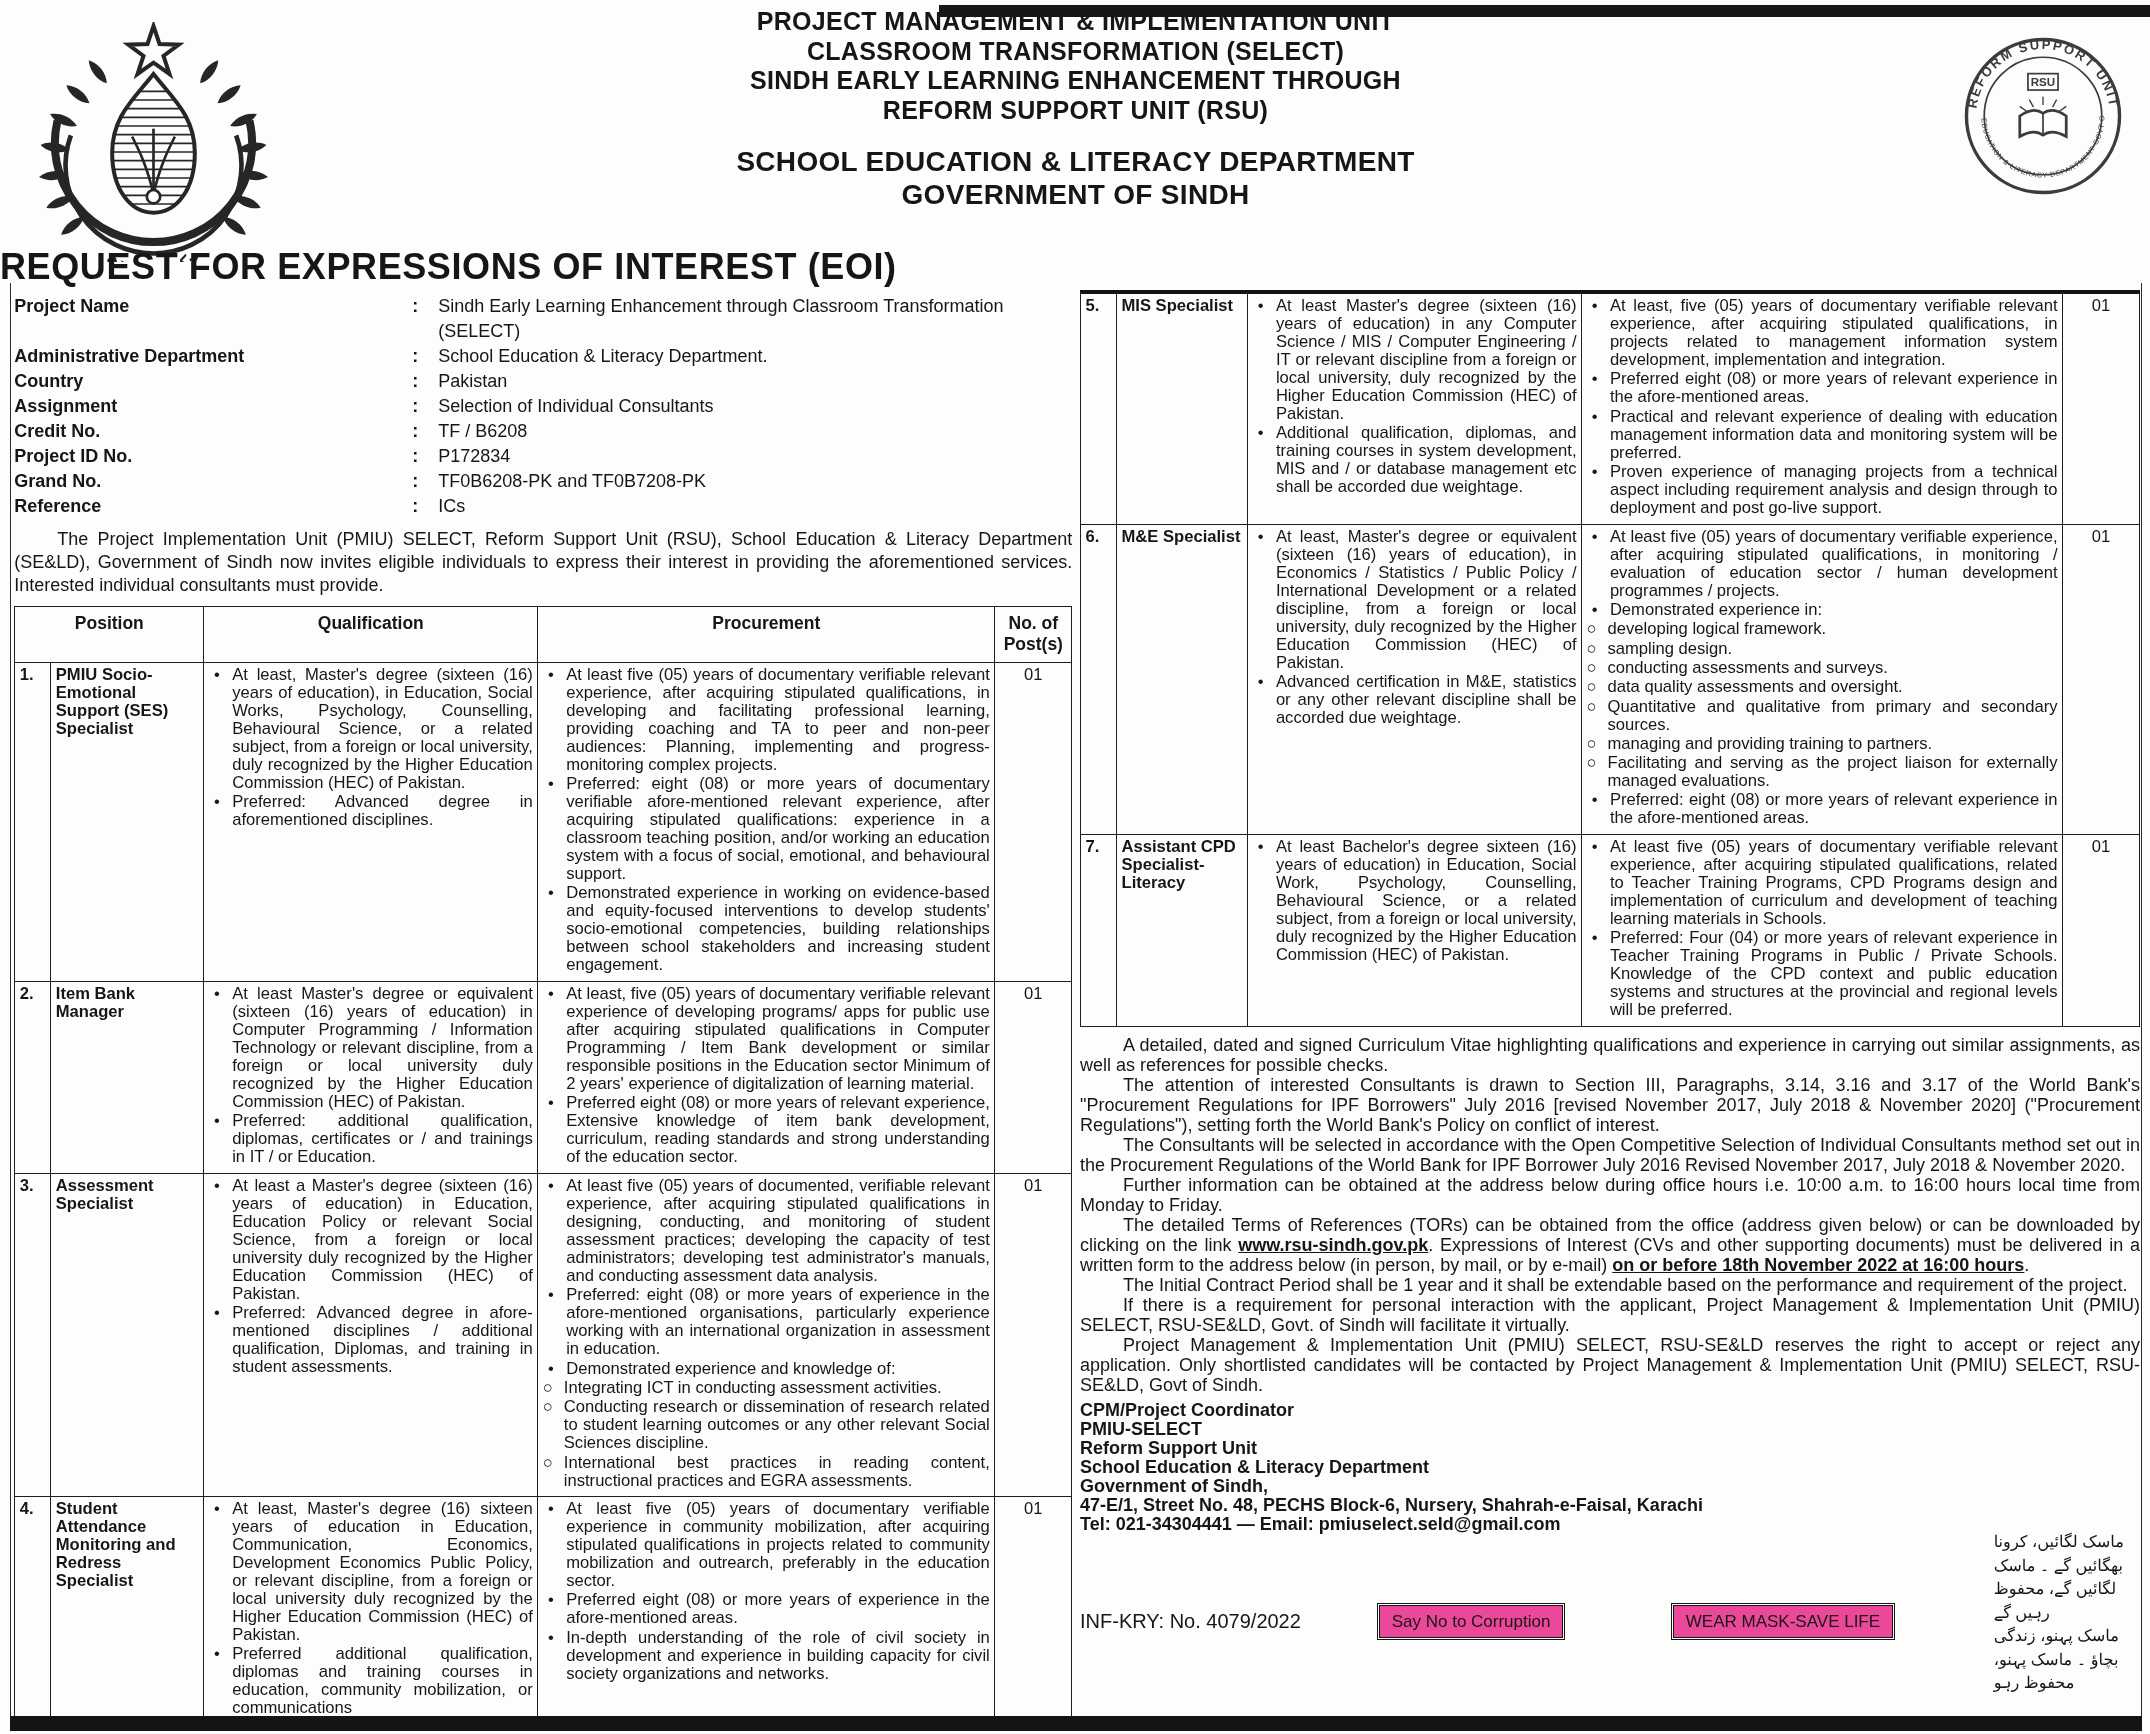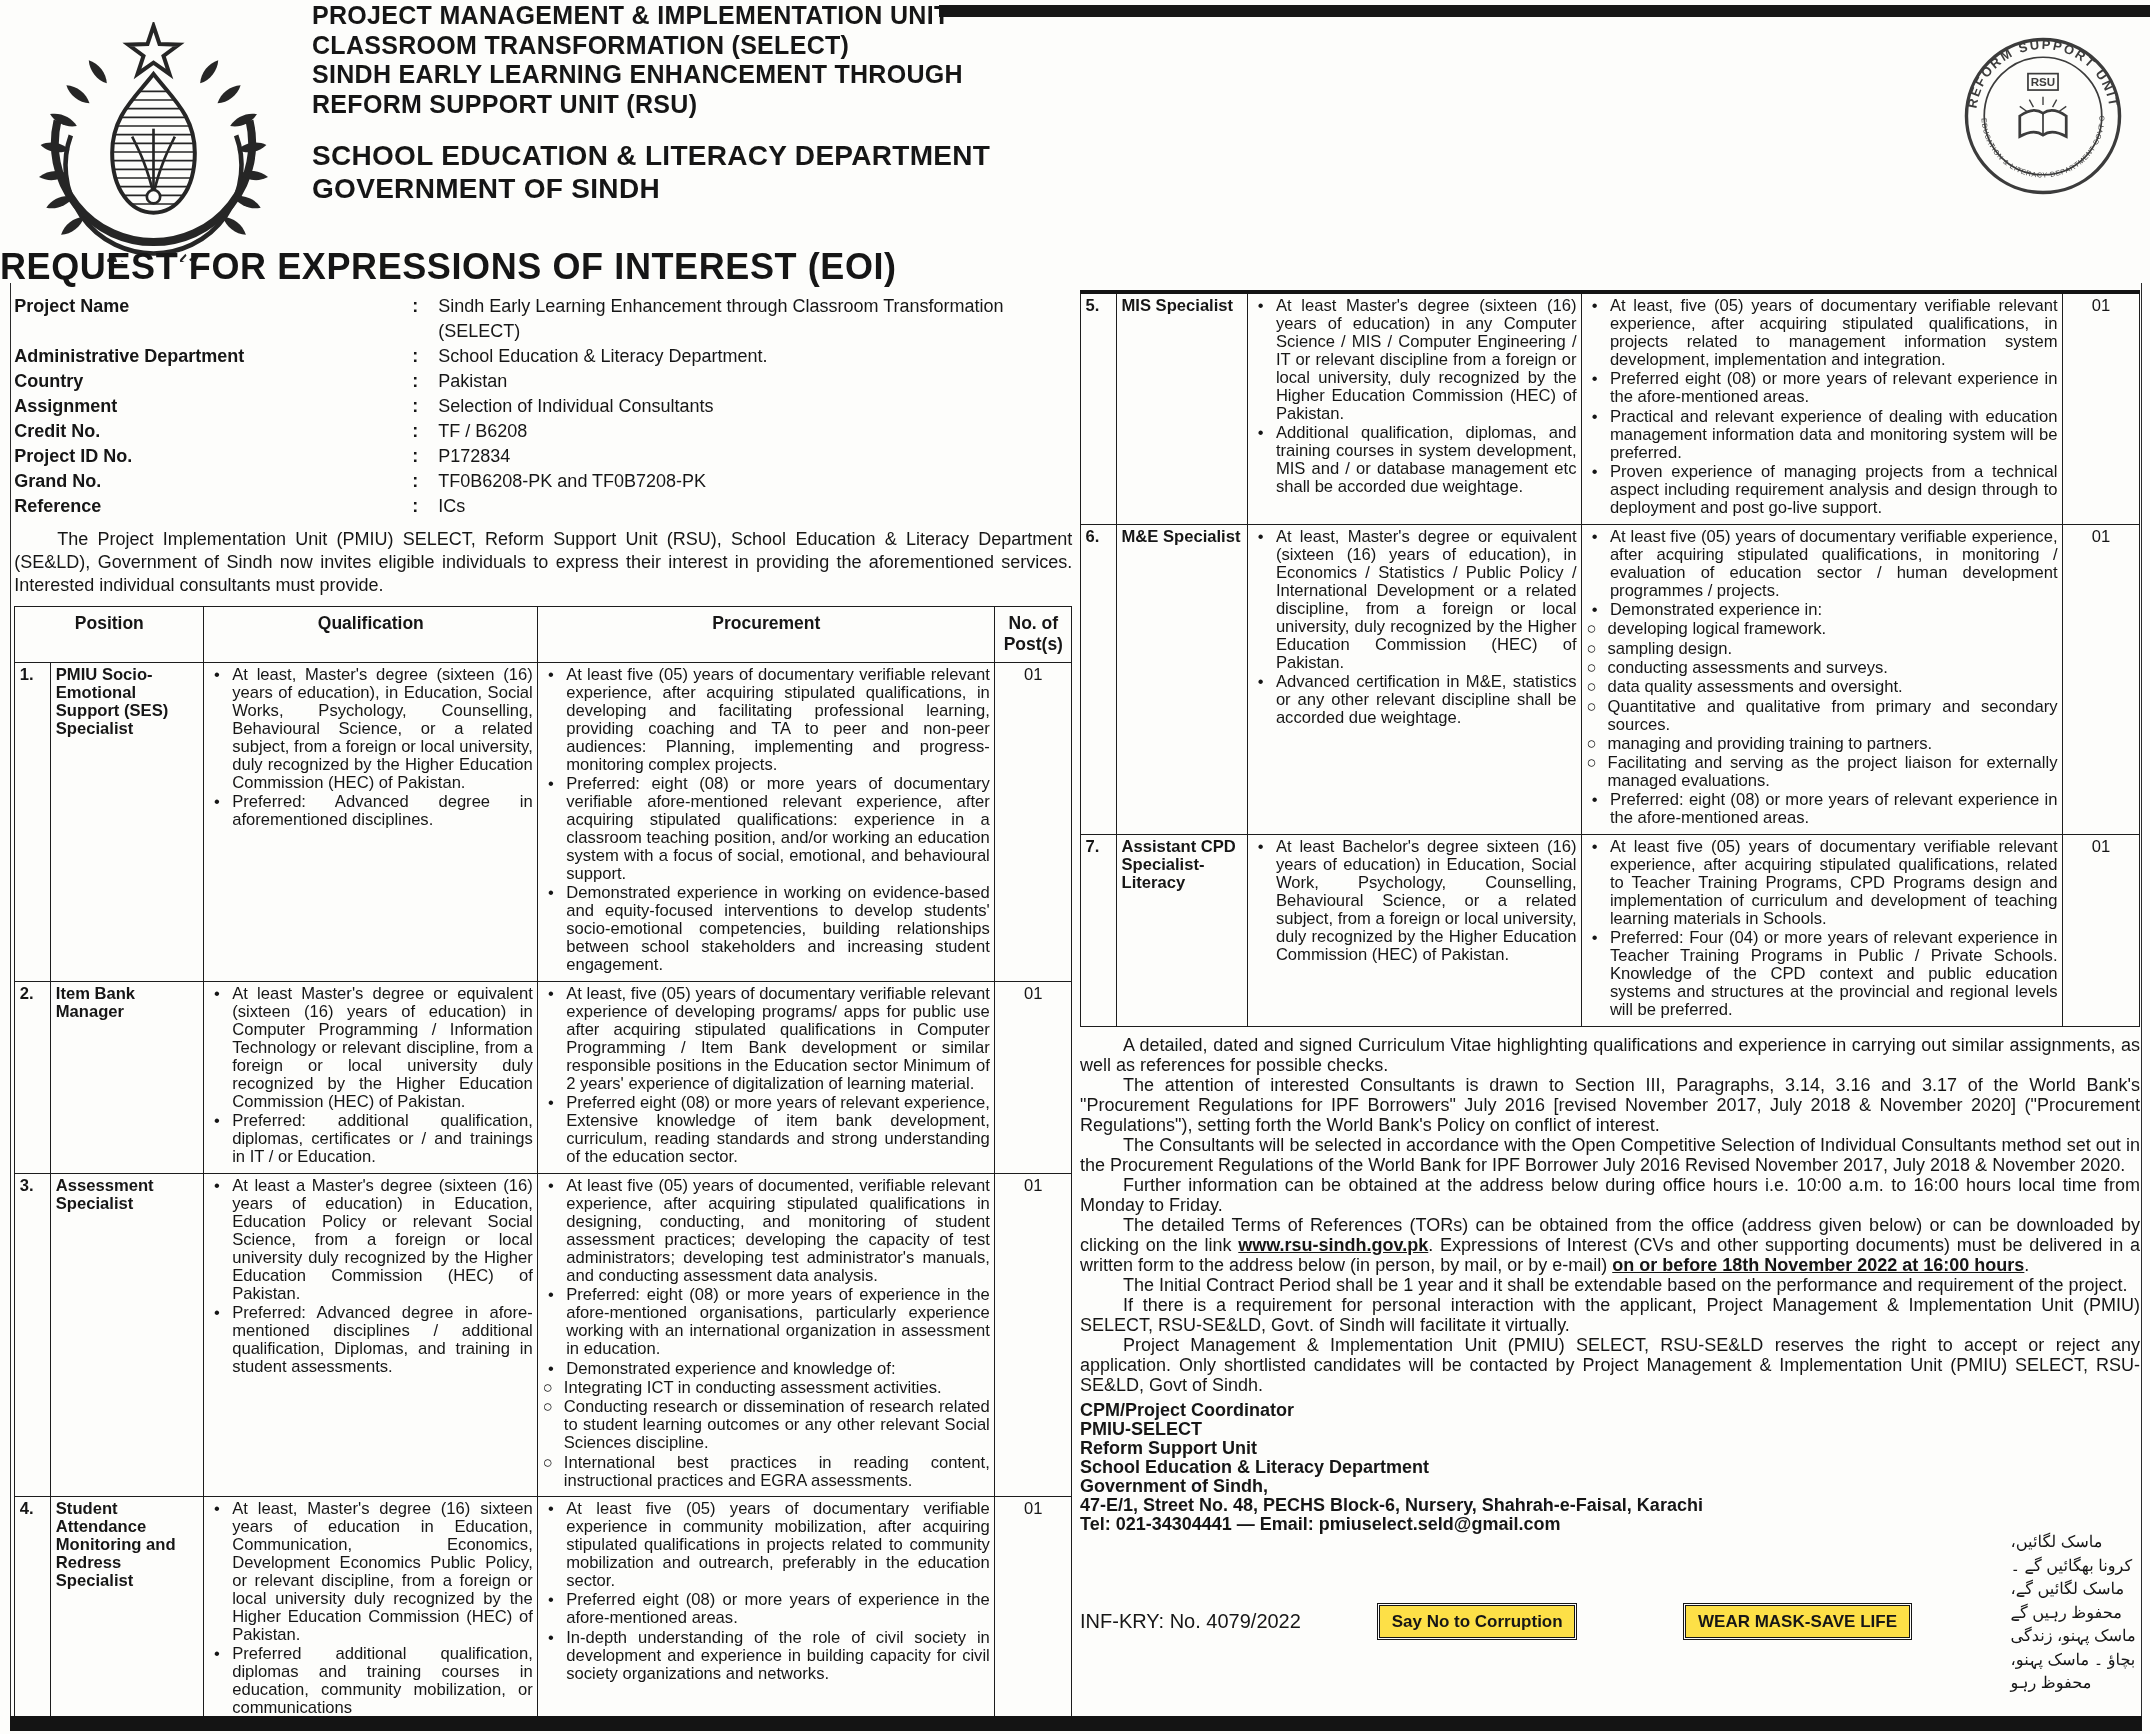--- a/index.html
+++ b/index.html
@@ -8,21 +8,21 @@
   .page { position:relative; width:2151px; height:1735px; background:#fdfdfb; overflow:hidden; margin:0 auto; }
 
   .top-rule { position:absolute; left:939px; right:0; top:5.2px; height:11.7px; background:#171717; }
   .side-frame { position:absolute; left:10.4px; right:9px; top:283px; bottom:9px;
                 border-left:1.9px solid #2a2a2a; border-right:1.9px solid #2a2a2a; pointer-events:none; }
   .bottom-bar { position:absolute; left:10.4px; right:9px; bottom:3.9px; height:15.6px; background:#141414; }
 
   .logo-left  { position:absolute; left:38px;  top:22px;  width:231px; height:240px; }
   .logo-right { position:absolute; right:26px; top:34px;  width:164px; height:164px; }
 
-  .masthead { position:absolute; left:312px; width:1527px; top:1px; text-align:left; }
+  .masthead { position:absolute; left:312px; width:1527px; top:7px; text-align:center; }
   .masthead .uline { font-size:25px; font-weight:800; line-height:1.18; letter-spacing:0.3px; }
   .masthead .deptwrap { margin-top:19.5px; }
   .masthead .dline { font-size:28px; font-weight:800; line-height:1.2; letter-spacing:0.3px; }
 
   .eoi { position:absolute; top:246px; left:0; width:100%; 
          font-size:36px; font-weight:800; letter-spacing:0.6px; }
 
   .col-left  { position:absolute; left:14.3px;   top:291px; width:1058px; }
   .col-right { position:absolute; left:1080px; top:290px; width:1060px; }
 
@@ -60,22 +60,22 @@
   .para { font-size:18px; line-height:20px; text-align:justify; text-indent:43px; }
   .bseg { font-weight:bold; }
   .useg { text-decoration:underline; }
 
   .contact { margin-top:6.5px; }
   .cline { font-size:18px; line-height:19px; font-weight:bold; }
 
   .footer-row { margin-top:5.2px; display:flex; align-items:center; }
   .ref { font-size:20px; width:273px; }
   .fbox { border:1.3px solid #151515; outline:1.3px solid #151515; outline-offset:1.9px;
-          padding:5.2px 11.7px; font-size:17px; font-weight:bold; white-space:nowrap;
-          margin-right:97px; background:#fde047; }
+          padding:5.2px 11.7px; font-size:17px; font-weight:normal; white-space:nowrap;
+          margin-right:97px; background:#ec4899; }
   .fbox.first { margin-left:26px; margin-right:110px; }
   .urdu { flex:1; direction:rtl; text-align:left; font-size:16.2px; line-height:1.45;
           padding-left:3.9px; transform:translateY(-9px); }
 </style>
 </head>
 <body>
 
 <div class="page">
 
   <div class="top-rule"></div>

